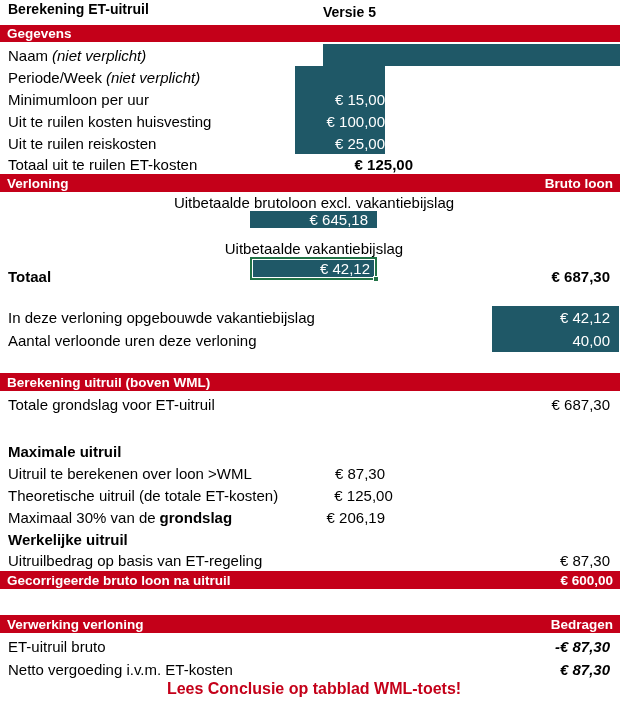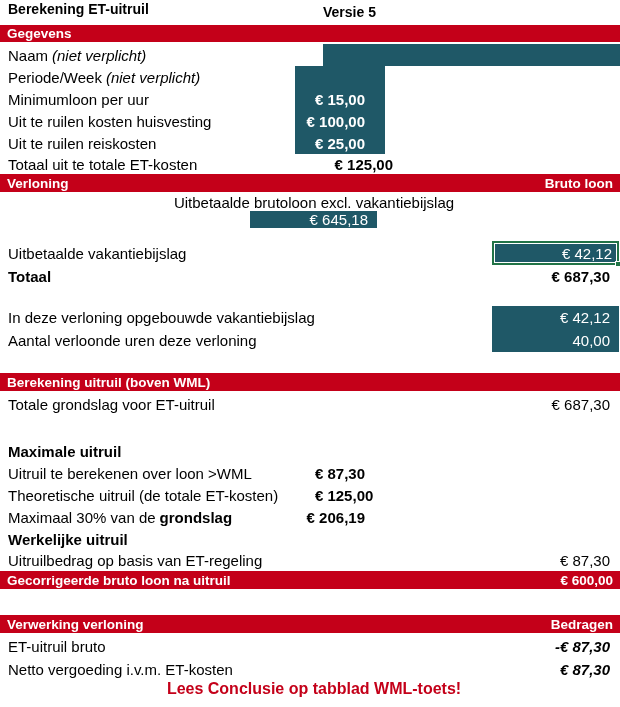--- a/index.html
+++ b/index.html
@@ -42,32 +42,32 @@
     text-align: center;
   }
   .bar.h17 { height: 17px; }
 
   
   .row {
     display: flex; align-items: center;
     padding-left: 8px; width: 620px;
   }
   .h20 { height: 20px; } .h21 { height: 21px; } .h22 { height: 22px; gap: 28px; }
-  .h23 { height: 23px; } .h24 { height: 24px; flex-direction: column; } .h26 { height: 26px; }
+  .h23 { height: 23px; } .h24 { height: 24px; flex-direction: column; } .h26 { height: 26px; flex-direction: column; }
   .lbl { flex: 1; white-space: nowrap; }
   .lbl .note { font-style: italic; margin-left: 4px; }
   .lbl .boldword { font-weight: bold; margin-left: 4px; }
   .bold { font-weight: bold; }
   .bolditalic { font-weight: bold; font-style: italic; }
 
   
   .mid {
     width: 90px; height: 100%;
     display: flex; align-items: center; justify-content: flex-end;
-    padding-right: 20px; white-space: nowrap; font-weight: bold;
+    padding-right: 0; white-space: nowrap;
   }
   .rsp { width: 207px; height: 100%; }
   .mid.wide { width: 297px; }
 
   
   .rcell {
     width: 127px; height: 100%; margin-right: 1px;
     display: flex; align-items: center; justify-content: flex-end;
     padding-right: 9px; white-space: nowrap;
   }
@@ -143,21 +143,21 @@
     <div class="rsp"></div>
   </div>
 
   <div class="row h22">
     <div class="lbl">Uit te ruilen reiskosten</div>
     <div class="mid teal">€ 25,00</div>
     <div class="rsp"></div>
   </div>
 
   <div class="row h20">
-    <div class="lbl">Totaal uit te totale ET-kosten</div>
+    <div class="lbl">Totaal uit te ruilen ET-kosten</div>
     <div class="mid bold">€ 125,00</div>
     <div class="rsp"></div>
   </div>
 
   <div class="bar">
     <span>Verloning</span>
     <span>Bruto loon</span>
   </div>
   <div class="spacer" style="height:2px"></div>
 

